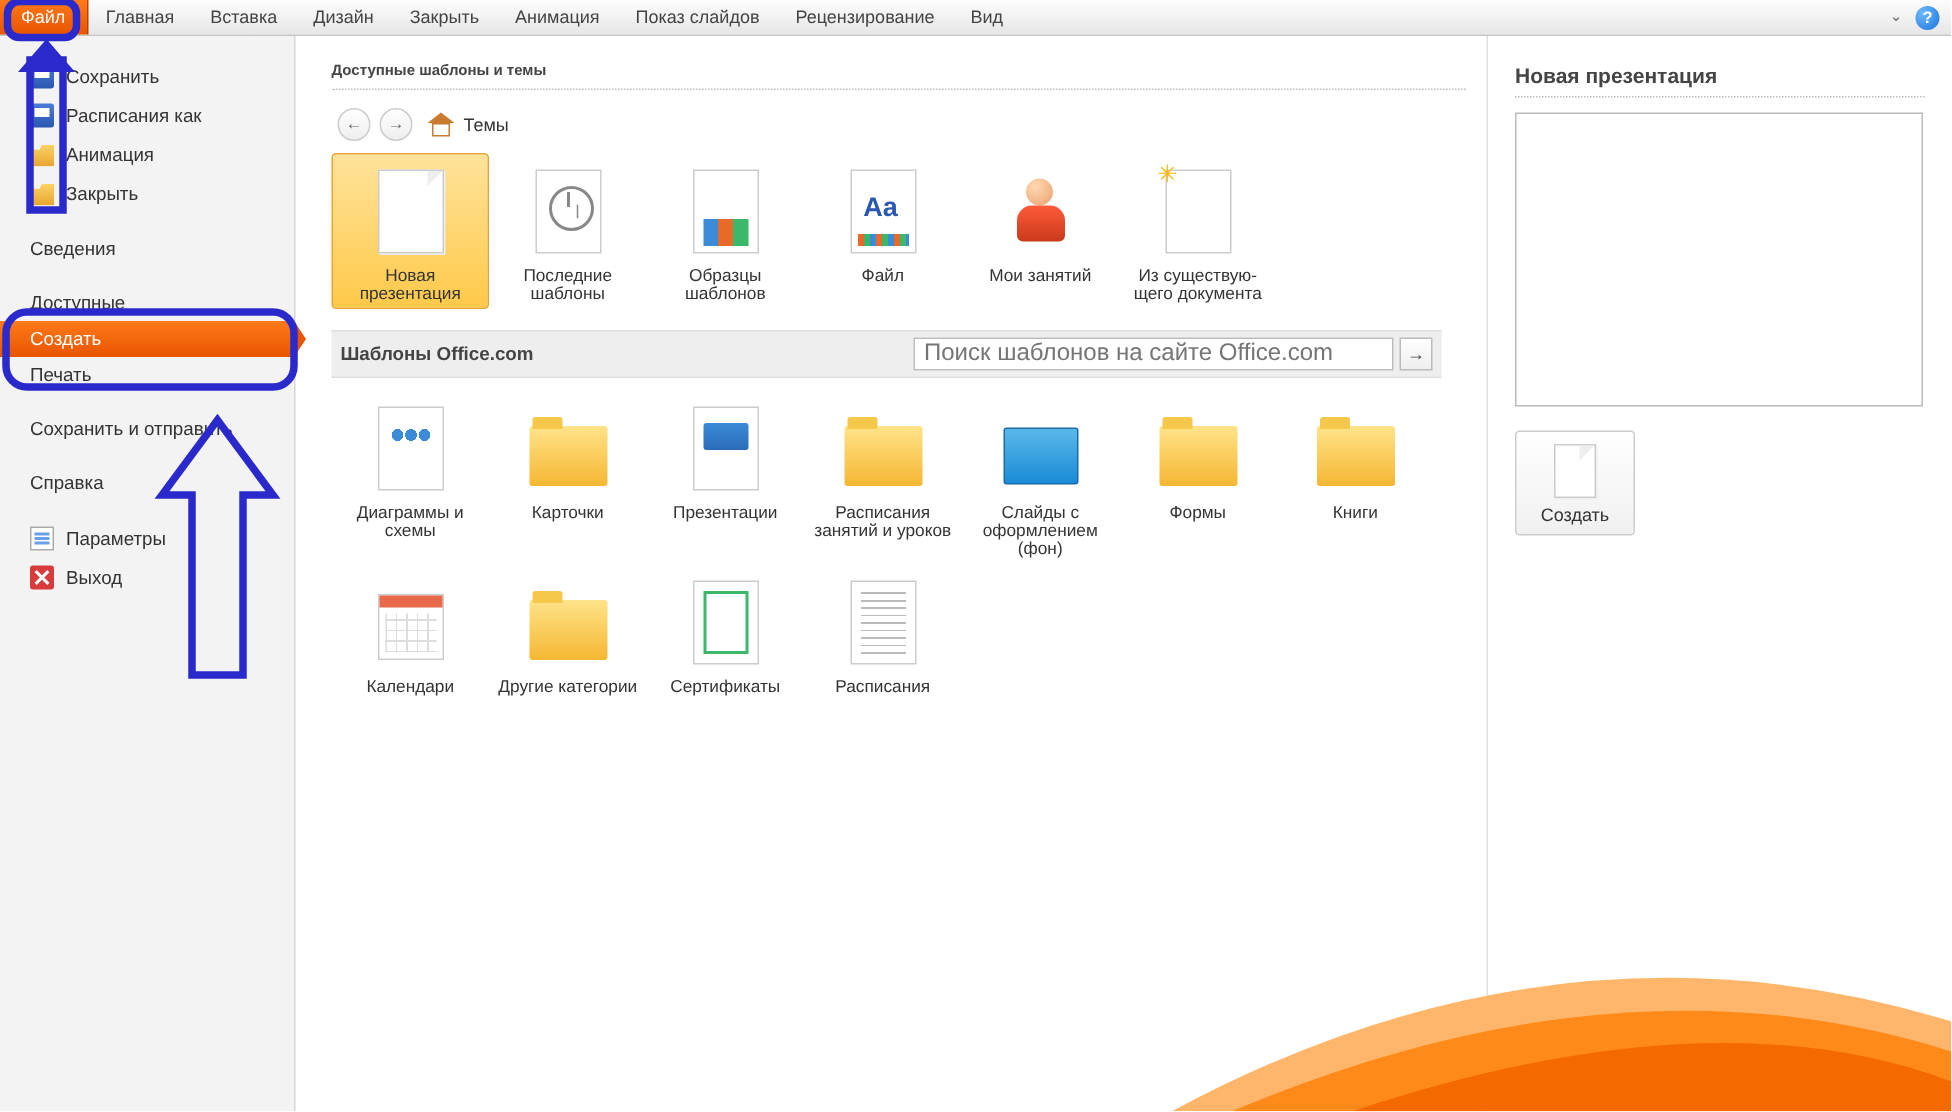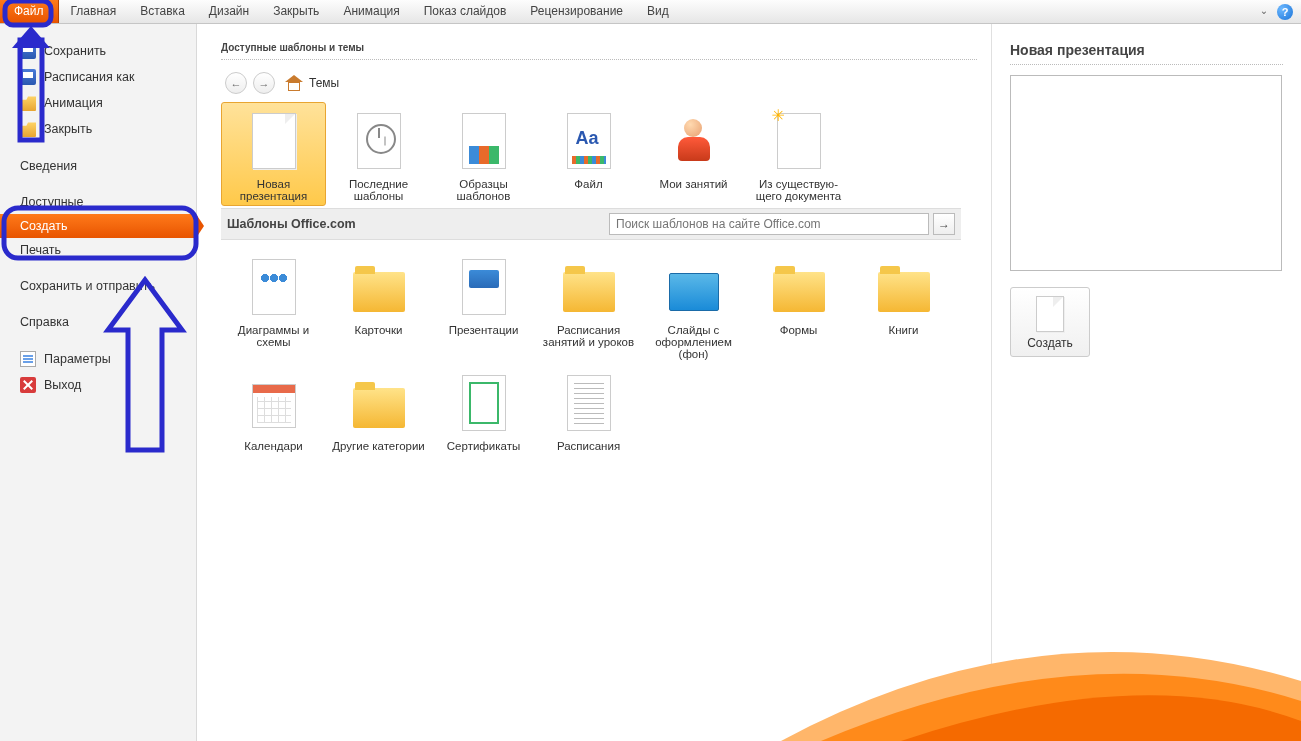--- a/index.html
+++ b/index.html
@@ -164,28 +164,28 @@
   .th-cert{width:44px;height:56px;background:#fff;border:1px solid #ccc;position:relative;}
   .th-cert::after{content:"";position:absolute;left:6px;top:6px;right:6px;bottom:6px;border:2px solid #3bb86a;}
   .th-sched{width:44px;height:56px;background:#fff;border:1px solid #ccc;position:relative;}
   .th-sched::after{content:"";position:absolute;left:6px;top:6px;right:6px;bottom:6px;background:repeating-linear-gradient(0deg,#bbb 0 1px,transparent 1px 5px);}
 
   
   .officecom {
     display:flex; align-items:center; justify-content:space-between;
     background:#eee; border-top:1px solid #ddd; border-bottom:1px solid #ddd;
     padding:4px 6px; font-size:12.5px; font-weight:bold; color:#444;
-    margin: 2px 0 8px 0; width: 740px;
+    margin: 14px 0 8px 0; width: 740px;
   }
   .officecom .search {
     display:flex; gap:4px; font-weight:normal;
   }
   .officecom input {
     width: 320px; height:22px; border:1px solid #bbb; padding:0 6px;
-    font-size:12px; color:#666;
+    font-size:16px; color:#666;
   }
   .officecom .go {
     width:22px;height:22px;border:1px solid #bbb;background:linear-gradient(#fff,#eee);
     text-align:center;line-height:20px;font-size:12px;color:#444;cursor:pointer;
   }
 
   
   .right {
     width: 310px;
     border-left: 1px solid #e0e0e0;

